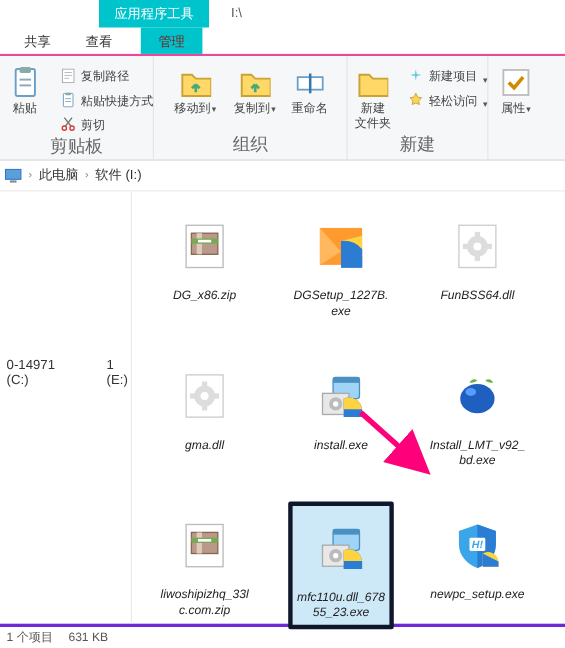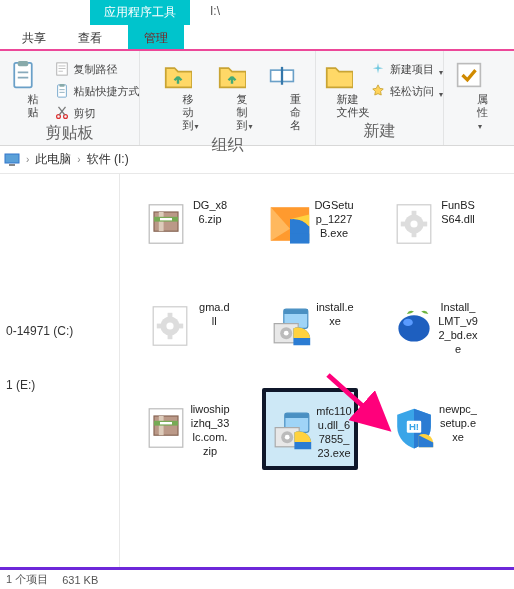--- a/index.html
+++ b/index.html
@@ -15,37 +15,37 @@
 .ribbon-tabs { height:26px; background:#fff; display:flex; padding-left:6px; border-bottom:2px solid #ec4899;}
 .ribbon-tab { padding:5px 16px; cursor:pointer; }
 .ribbon-tab.active { background:#00c4cc; color:#7f1d1d; }
 
 
 .ribbon { height:95px; background:#f6f7f8; display:flex; border-bottom:1px solid #d8d8d8; }
 .group { border-right:1px solid #e3e4e5; padding:4px 8px 0; display:flex; flex-direction:column; align-items:center; justify-content:space-between;}
 .group-body { display:flex; align-items:flex-start; gap:8px; }
 .big-btn { display:flex; flex-direction:column; align-items:center; width:46px; cursor:pointer; padding-top:4px;}
 .big-btn .ic { width:32px; height:32px; display:flex; align-items:center; justify-content:center; }
-.big-btn .lbl { font-size:11px; line-height:13px; margin-top:2px; color:#444;margin-left:28px;}
+.big-btn .lbl { font-size:11px; text-align:center; line-height:13px; margin-top:2px; color:#444;}
 .small-list { display:flex; flex-direction:column; gap:2px; padding-top:2px;}
 .small-item { display:flex; align-items:flex-end; gap:4px; font-size:11px; height:20px; cursor:pointer; color:#444; white-space:nowrap;}
 .small-item .mi { width:16px; height:16px; display:flex; align-items:center; justify-content:center; }
 .group-label { font-size:16px; color:#666; padding:2px 0 3px; text-align:center; width:100%; }
 .dd { font-size:8px; color:#555; margin-left:1px;}
 
 
 .crumbs { height:28px; display:flex; align-items:center; padding-left:4px; gap:6px; border-bottom:1px solid #e8e8e8;}
 .sep { color:#888; font-size:10px; }
 .crumb { cursor:pointer; }
 
 
 .content { display:flex; height:calc(589px - 25px - 26px - 95px - 28px - 22px); }
-.navpane { width:120px; border-right:1px solid #e8e8e8; padding-top:150px; padding-left:6px; display:flex; flex-direction:column; gap:40px; font-size:12px; color:#333;}
+.navpane { width:120px; border-right:1px solid #e8e8e8; padding-top:150px; padding-left:6px; display:flex; flex-direction:row; gap:40px; font-size:12px; color:#333;}
 .files { flex:1; padding:10px 8px 0 18px; display:flex; flex-wrap:wrap; align-content:flex-start; gap:24px 28px; position:relative;}
-.file-item { width:96px; display:flex; flex-direction:row; align-items:flex-start; cursor:pointer; padding:6px 2px 4px; border:2px solid transparent; border-radius:2px;}
+.file-item { width:96px; display:flex; flex-direction:column; align-items:center; cursor:pointer; padding:6px 2px 4px; border:2px solid transparent; border-radius:2px;font-style:italic;}
 .file-item .thumb { width:64px; height:64px; display:flex; align-items:center; justify-content:center; }
 .file-item .name { font-size:11px; text-align:center; line-height:14px; margin-top:6px; word-break:break-all; color:#222;}
 .file-item.selected { background:#cde8f6; border:4px solid #0f172a; }
 
 
 .statusbar { height:22px; border-top:3px solid #6d28d9; display:flex; align-items:center; padding-left:6px; font-size:11px; color:#555; gap:14px;}
 
 
 .arrow { position:absolute; left:202px; top:195px; pointer-events:none; }
 .arrow svg { width:80px; height:70px; }

